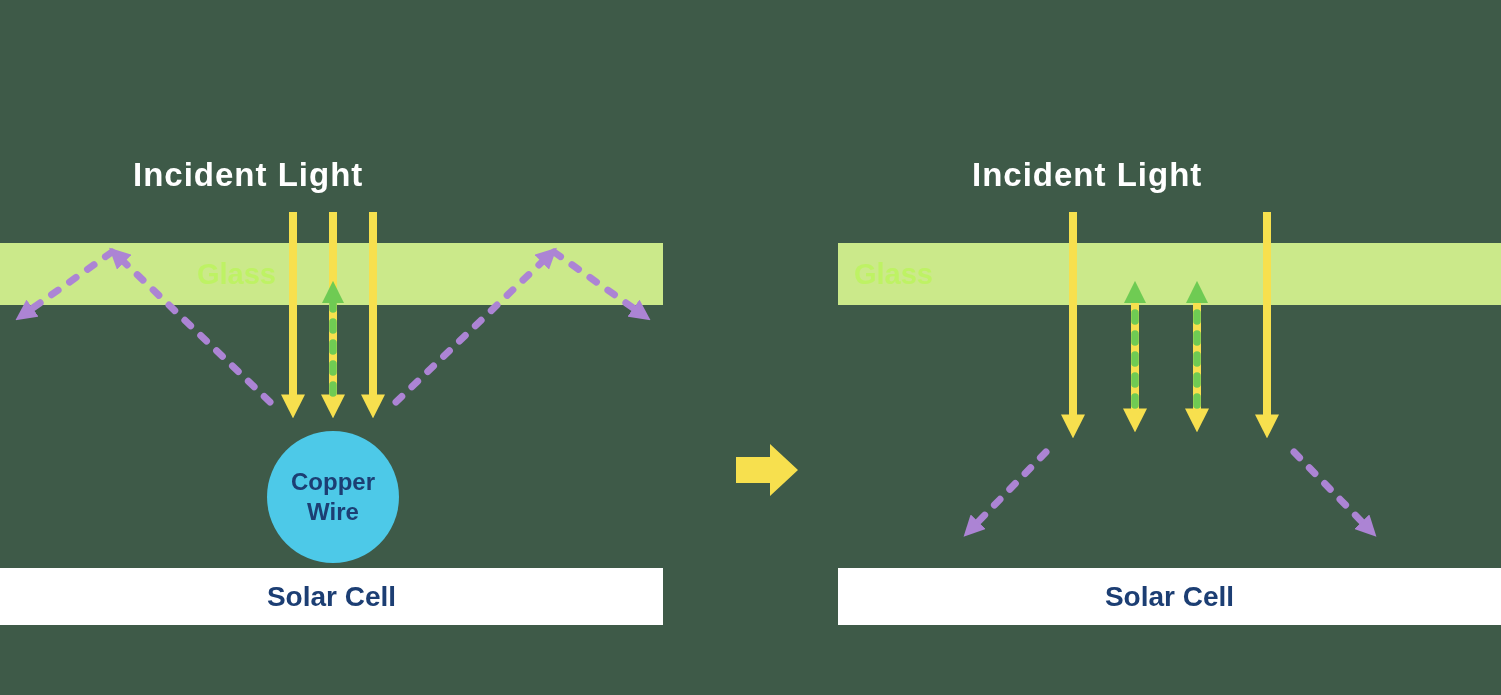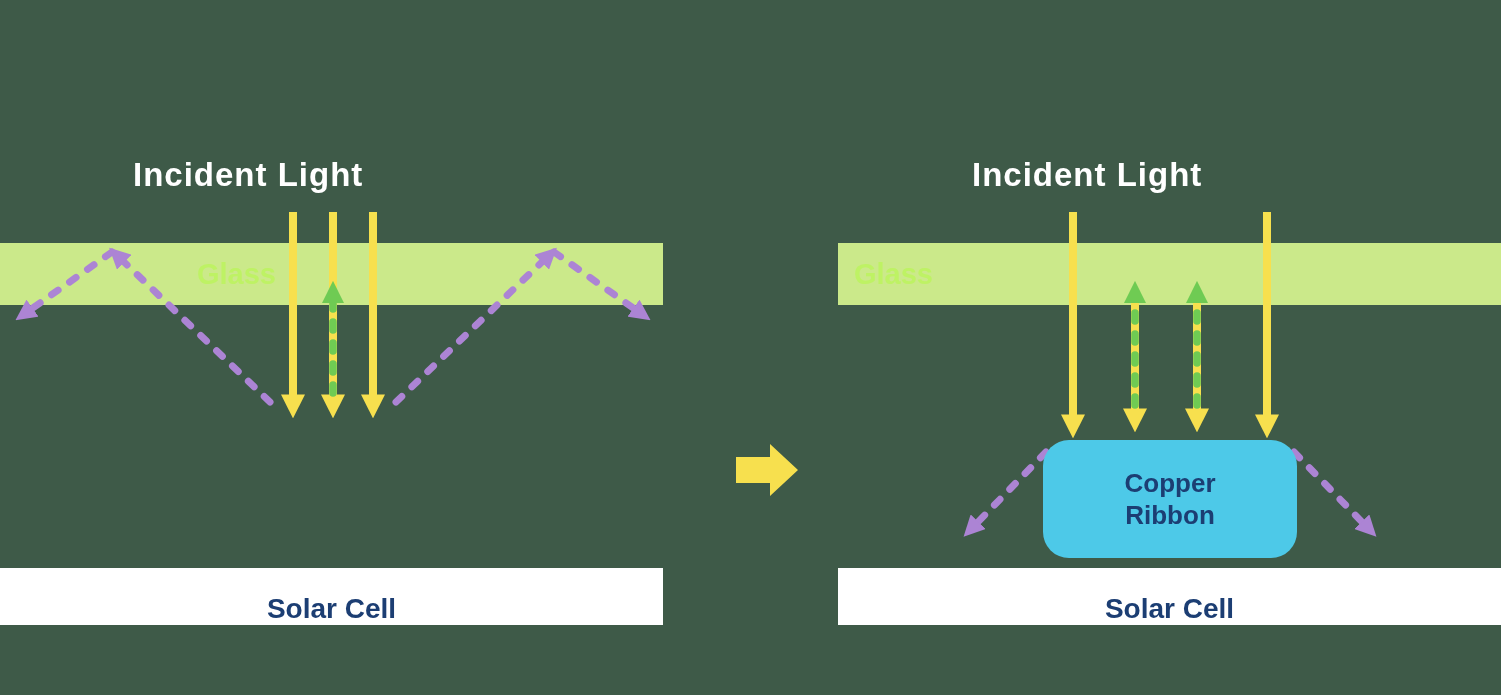--- a/index.html
+++ b/index.html
@@ -29,21 +29,21 @@
   .glass-band.right { left:838px; }
 
   .glass-label {
     top:258px; color:#bef264; font-size:29px; font-weight:600; z-index:4;
   }
   .glass-label.left  { left:197px; }
   .glass-label.right { left:854px; }
 
   .solar {
     top:568px; width:663px; height:57px; background:#FFFFFF; z-index:1;
-    display:flex; align-items:flex-end; justify-content:center;
+    display:flex; align-items:center; justify-content:center;
     color:#1C3E73; font-size:28px; font-weight:600;
   }
   .solar.left  { left:0; }
   .solar.right { left:838px; }
 
   .arrows { left:0; top:0; z-index:2; pointer-events:none; }
 
   .copper {
     background:#4DC9E8; z-index:3;
     display:flex; align-items:center; justify-content:center;
@@ -113,24 +113,24 @@
       <path d="M1135 405 L1135 300" marker-end="url(#mG)" stroke="#6FCB53"></path>
       <path d="M1197 405 L1197 300" marker-end="url(#mG)" stroke="#6FCB53"></path>
     </g>
 
     <g fill="none" stroke-width="7" stroke-linecap="round" stroke-dasharray="8 14">
       <path d="M1046 452 L976 524" marker-end="url(#mP)" stroke="#AC84D4"></path>
       <path d="M1294 452 L1364 524" marker-end="url(#mP)" stroke="#AC84D4"></path>
     </g>
   </svg>
 
+  <div class="abs copper wire">
+    <div class="lbl">Copper Wire</div>
+  </div>
 
-  <div class="abs copper ribbon">
-    <div class="lbl">Copper Ribbon</div>
-  </div>
 
   <div class="abs solar left">
     <span>Solar Cell</span>
   </div>
 
   <div class="abs solar right">
     <span>Solar Cell</span>
   </div>
 
 </div>

